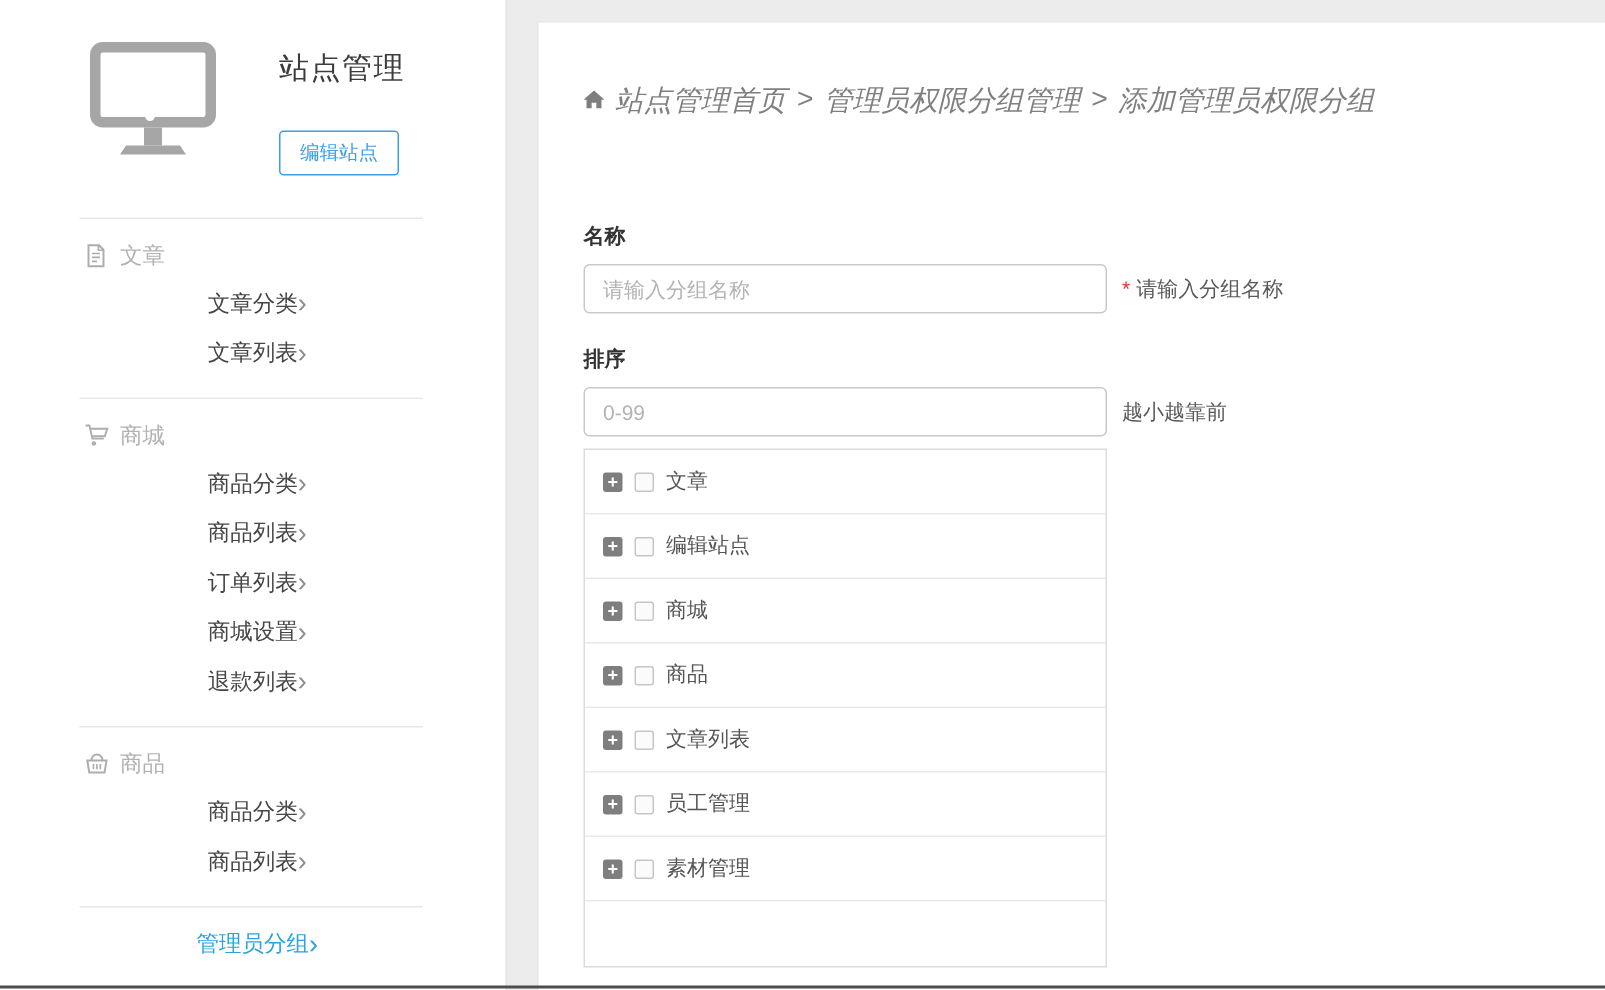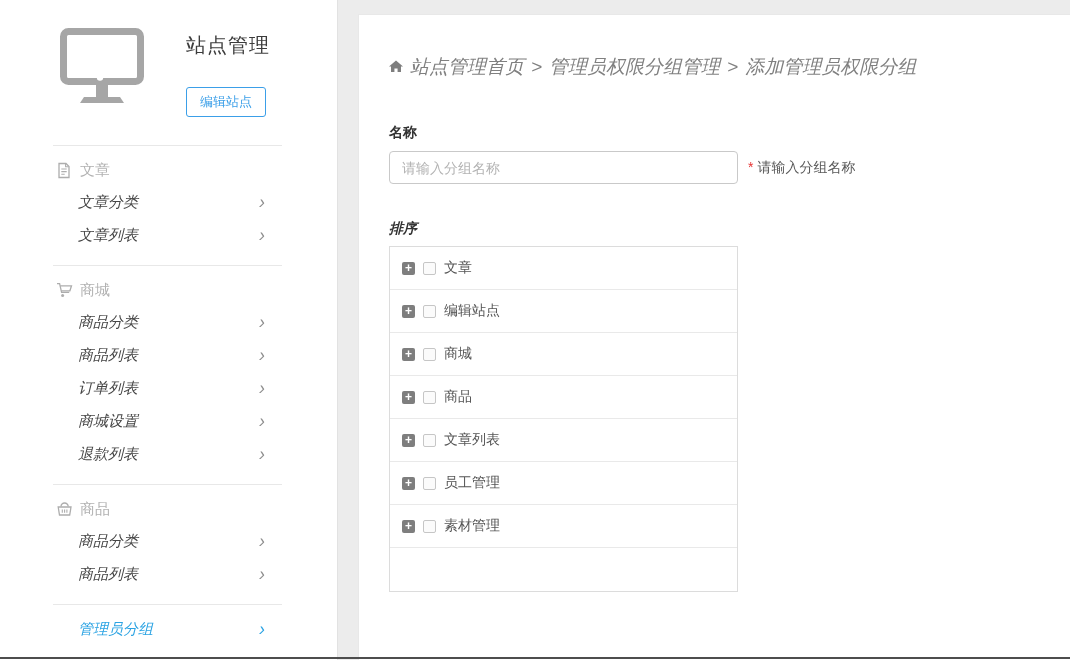--- a/index.html
+++ b/index.html
@@ -26,42 +26,42 @@
   }
   .side-divider { height:1px; background:#e8e8e8; margin:13px 55px 8px 53px; }
   .side-divider.first { margin-top:28px; }
   .side-section-header {
     height:32px; display:flex; align-items:center; padding-left:55px;
     color:#b2b2b2; font-size:15px;
   }
   .side-section-header .sicon { width:18px; height:18px; margin-right:7px; display:inline-flex; align-items:center; justify-content:center; color:#adadad; }
   .side-item {
     height:33px; display:flex; align-items:center; padding-left:78px; padding-right:72px;
-    font-size:15px; color:#454545; cursor:pointer; justify-content:space-between;font-style:italic;
+    font-size:15px; color:#454545; cursor:pointer; justify-content:center;
   }
   .side-item .chev { color:#8d8d8d; font-size:18px; line-height:1; margin-top:-2px; }
   .side-item.active { color:#2ba3e3; }
   .side-item.active .chev { color:#2ba3e3; }
 
   
   .main {
     position:absolute; left:358px; top:14px; right:0; bottom:0;
     background:#fff; border-top:1px solid #e8e8e8; border-left:1px solid #e8e8e8;
     overflow:hidden; padding-left:30px;
   }
   .breadcrumb {
     margin-top:39px; display:flex; align-items:center; gap:7px;
     font-size:19px; color:#808080;font-style:italic;
   }
   .breadcrumb .crumb { cursor:pointer; }
   .breadcrumb .home-ic { color:#7e7e7e; display:inline-flex; margin-top:-1px; }
 
   .form-label { font-size:14px; font-weight:bold; color:#333; }
-  .lbl-name { margin-top:44px; }
-  .lbl-sort { margin-top:36px;font-style:italic; }
+  .lbl-name { margin-top:69px; }
+  .lbl-sort { margin-top:22px; }
   .lbl-perm { margin-top:25px; }
 
   .input-row { display:flex; align-items:center; margin-top:9px; }
   .text-input {
     width:349px; height:33px; border:1px solid #c9c9c9; border-radius:4px;
     padding:0 12px; font-size:14px; color:#333; outline:none; background:#fff;
     font-family:inherit;
   }
   .text-input::placeholder { color:#b3b3b3; }
   .hint { margin-left:10px; font-size:14px; color:#595959; }
@@ -209,20 +209,24 @@
     <span class="crumb">添加管理员权限分组</span>
   </div>
 
   <div class="form-label lbl-name">名称</div>
   <div class="input-row">
     <input class="text-input" type="text" placeholder="请输入分组名称" style="">
     <span class="hint"><span class="req">*</span><span>请输入分组名称</span></span>
   </div>
 
   <div class="form-label lbl-sort">排序</div>
+  <div class="input-row">
+    <input class="text-input" type="text" placeholder="0-99" style="">
+    <span class="hint">越小越靠前</span>
+  </div>
 
   <div class="perm-box">
 
 
     <div class="perm-row">
       <span class="expand-btn">+</span>
       <input type="checkbox" class="cb" style="">
       <span class="perm-label">文章</span>
     </div>
 

